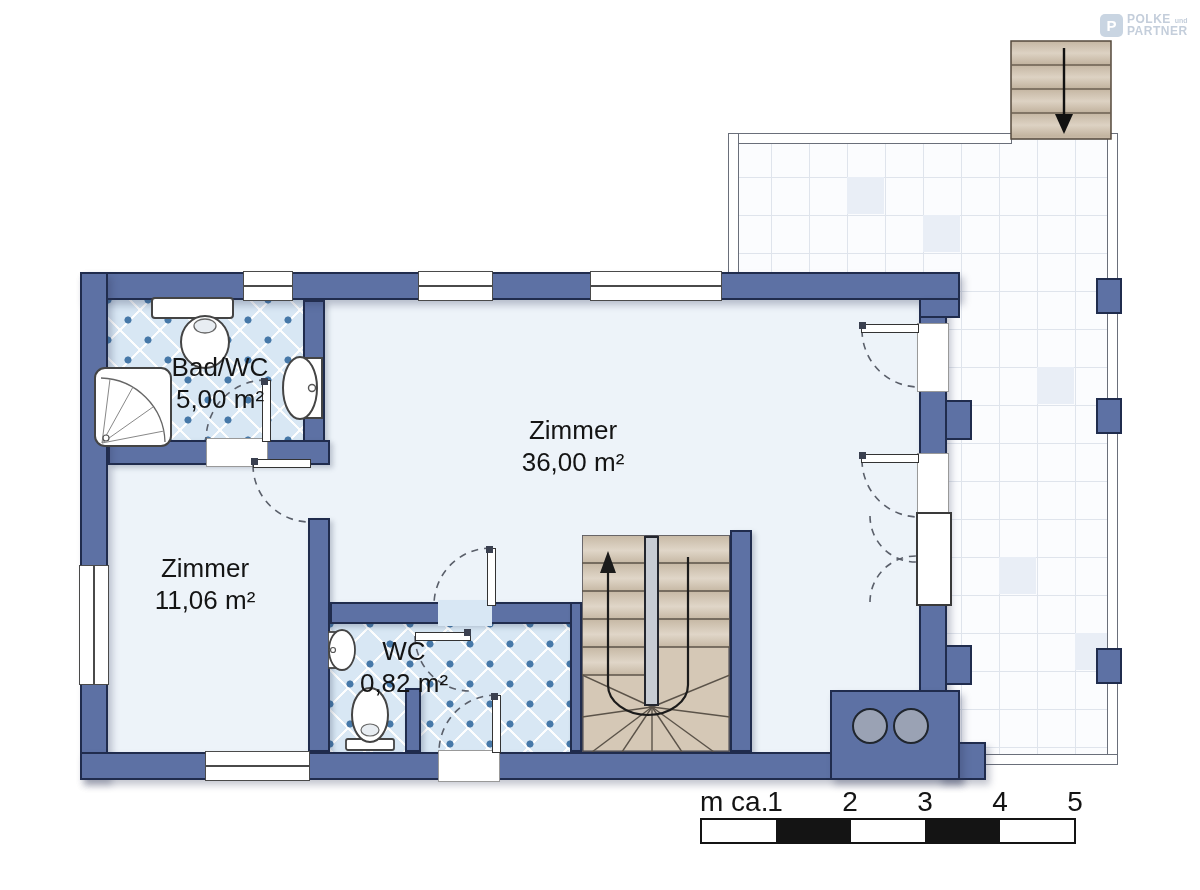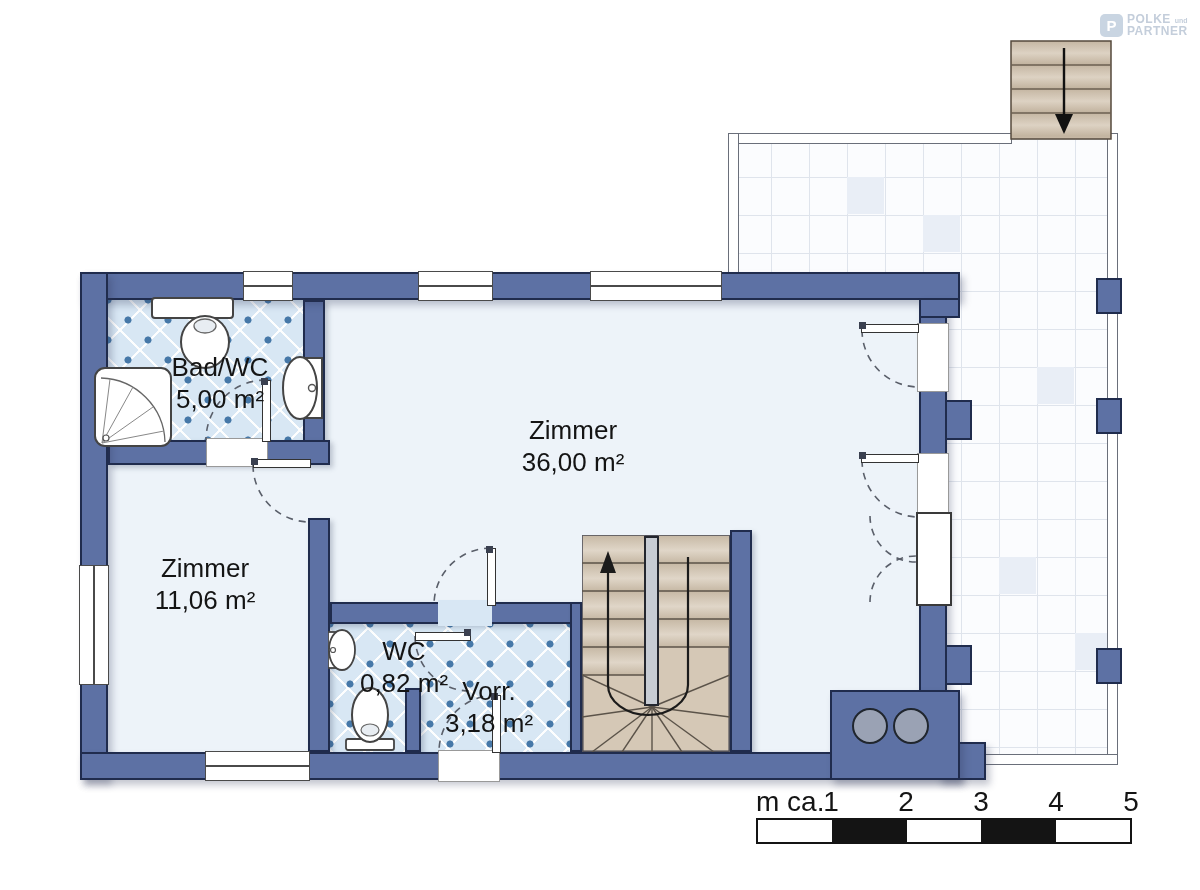--- a/index.html
+++ b/index.html
@@ -52,21 +52,21 @@
            box-shadow:4px 5px 7px rgba(45,55,85,.28);}
   .flue{position:absolute;width:36px;height:36px;border-radius:50%;background:#9aa2b4;border:2px solid #20262e;box-sizing:border-box;}
 
   
   .room-label{position:absolute;transform:translateX(-50%);text-align:center;color:#141414;
               font-size:26px;line-height:1.22;white-space:nowrap;z-index:40;}
   .room-label .nm,.room-label .ar{display:block;}
   .watermark{position:absolute;color:#fff;font-size:30px;letter-spacing:.5px;z-index:50;}
 
   
-  .scale{position:absolute;left:756px;top:786px;width:376px;height:56px;z-index:50;}
+  .scale{position:absolute;left:700px;top:786px;width:376px;height:56px;z-index:50;}
   .scale .ticksrow{position:relative;height:32px;font-size:28px;color:#141414;}
   .scale .unit{position:absolute;left:0;top:0;}
   .scale .tick{position:absolute;top:0;transform:translateX(-50%);}
   .scale .bar{display:flex;height:22px;border:2px solid #141414;box-sizing:content-box;}
   .scale .seg{flex:1;}
   .seg.w{background:#fff;} .seg.b{background:#141414;}
 
   
   .logo{position:absolute;left:1100px;top:14px;display:flex;align-items:center;gap:4px;z-index:50;}
   .logo .mark{width:23px;height:23px;border-radius:5px;background:#c9d5e2;color:#fff;
@@ -288,24 +288,20 @@
     <span class="ar">11,06 m²</span>
   </div>
   <div class="room-label" style="left:573px;top:415px;">
     <span class="nm">Zimmer</span>
     <span class="ar">36,00 m²</span>
   </div>
   <div class="room-label" style="left:404px;top:636px;">
     <span class="nm">WC</span>
     <span class="ar">0,82 m²</span>
   </div>
-  <div class="room-label" style="left:489px;top:676px;">
-    <span class="nm">Vorr.</span>
-    <span class="ar">3,18 m²</span>
-  </div>
 
 
   <div class="scale">
     <div class="ticksrow">
       <span class="unit">m ca.</span>
       <span class="tick" style="left:75px;">1</span>
       <span class="tick" style="left:150px;">2</span>
       <span class="tick" style="left:225px;">3</span>
       <span class="tick" style="left:300px;">4</span>
       <span class="tick" style="left:375px;">5</span>

